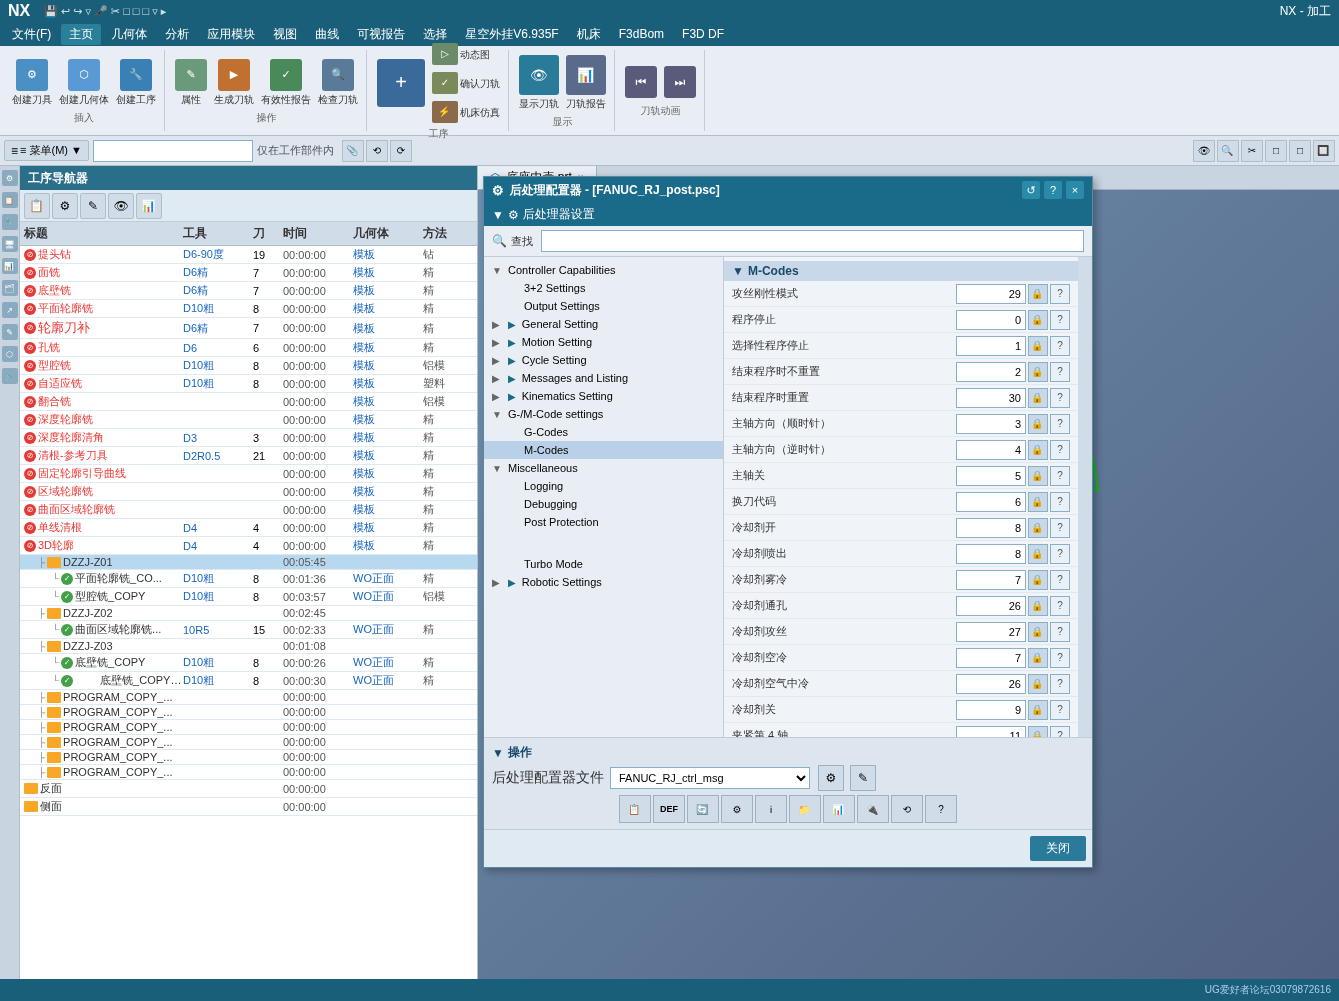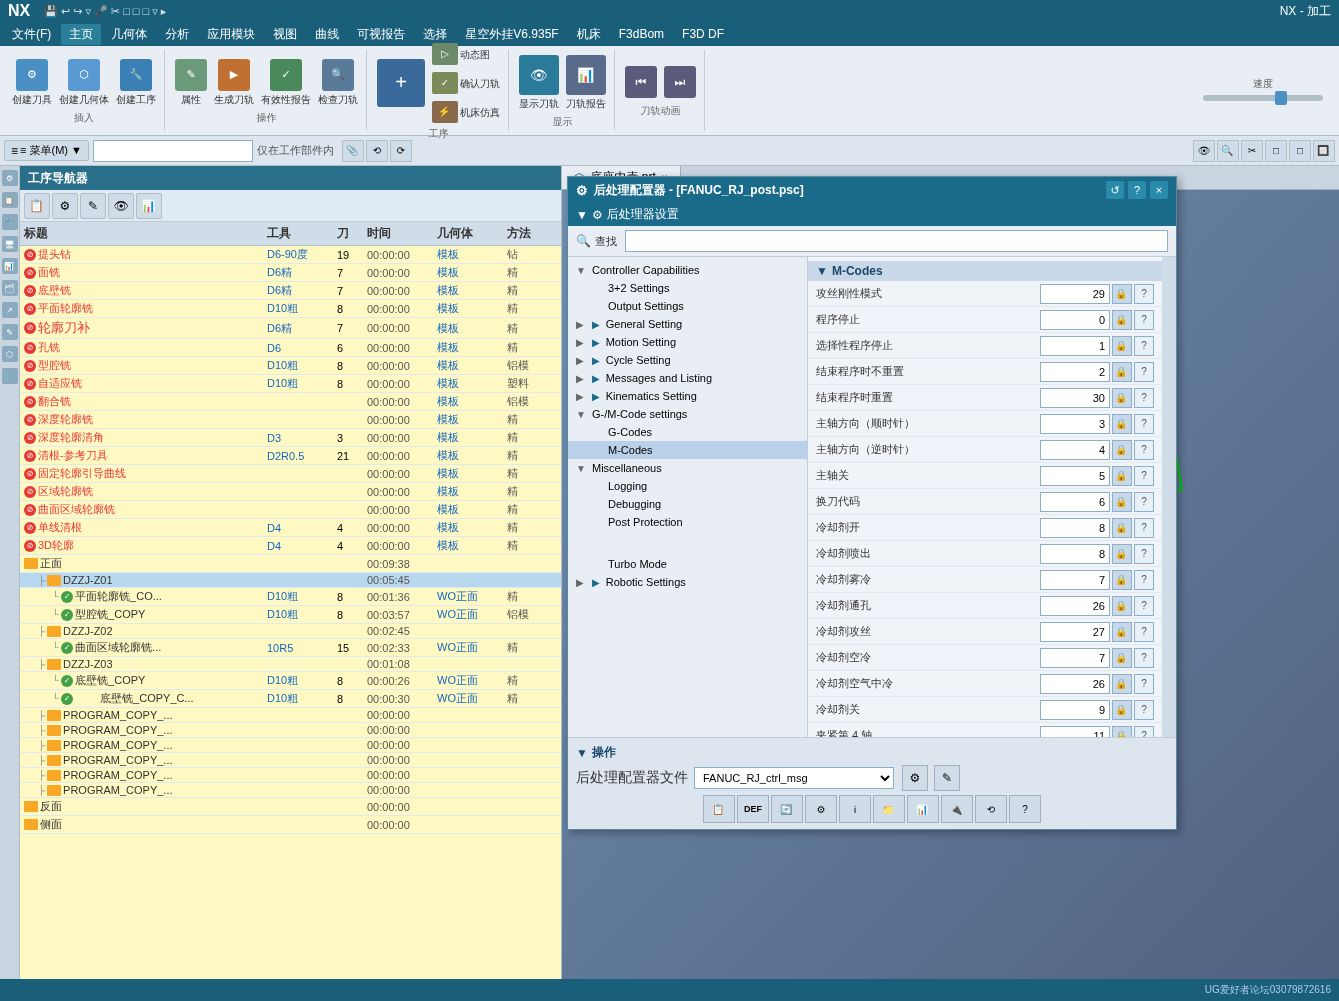--- a/index.html
+++ b/index.html
@@ -22,21 +22,21 @@
     .toolbar-btn-label { font-size: 10px; color: #333; margin-top: 2px; text-align: center; }
     .toolbar-group-label { font-size: 10px; color: #666; margin-top: 2px; }
 
     
     .toolbar2 { height: 30px; background: #dde6ef; border-bottom: 1px solid #b0bec5; display: flex; align-items: center; padding: 0 4px; gap: 4px; }
 
     
     .main-area { display: flex; height: calc(1001px - 22px - 24px - 90px - 30px); }
 
     
-    .left-panel { width: 542px; background: #fef9c3; border-right: 1px solid #b0bec5; display: flex; flex-direction: column; }
+    .left-panel { width: 458px; background: #ffffff; border-right: 1px solid #b0bec5; display: flex; flex-direction: column; }
     .left-panel-header { height: 24px; background: #2a6f8a; color: white; display: flex; align-items: center; padding: 0 8px; font-size: 11px; font-weight: bold; }
     .nav-toolbar { height: 32px; background: #e0eaf2; display: flex; align-items: center; padding: 0 4px; gap: 2px; border-bottom: 1px solid #c0cdd6; }
     .nav-btn { width: 26px; height: 26px; background: #d0dce8; border: 1px solid #b0bec5; border-radius: 2px; display: flex; align-items: center; justify-content: center; cursor: pointer; font-size: 12px; }
     .table-header { display: grid; grid-template-columns: 1fr 70px 30px 70px 70px 50px; background: #d0dce8; border-bottom: 1px solid #b0bec5; padding: 2px 4px; font-size: 11px; font-weight: bold; color: #333; }
     .table-body { overflow-y: auto; flex: 1; }
     .table-row { display: grid; grid-template-columns: 1fr 70px 30px 70px 70px 50px; padding: 1px 4px; border-bottom: 1px solid #e0e8f0; align-items: center; font-size: 11px; }
     .table-row.selected { background: #b8d8f0; }
 
     
     .dialog { position: absolute; top: 10px; left: 10px; width: 620px; background: #f0f4f8; border: 1px solid #5a8a9f; box-shadow: 3px 3px 8px rgba(0,0,0,0.3); z-index: 100; }
@@ -207,26 +207,20 @@
       <div class="toolbar-btn">
         <div class="toolbar-btn-icon" style="background:#5a5a7a; font-size:12px;">⏭</div>
         <span class="toolbar-btn-label"></span>
       </div>
     </div>
     <div class="toolbar-group-label">刀轨动画</div>
   </div>
 
   <div style="flex:1;"></div>
 
-  <div style="display:flex; flex-direction:column; align-items:center; justify-content:center; padding:4px 12px;">
-    <span style="font-size:10px; color:#555;">速度</span>
-    <div style="width:120px; height:6px; background:#b0bec5; border-radius:3px; margin:4px 0; position:relative;">
-      <div style="position:absolute; right:30%; top:-4px; width:12px; height:14px; background:#4a90c4; border-radius:2px; cursor:pointer;"></div>
-    </div>
-  </div>
 </div>
 
 <div class="toolbar2">
   <div style="display:flex; align-items:center; gap:2px; cursor:pointer; padding:2px 6px; background:#d0dce8; border:1px solid #b0bec5; border-radius:2px; font-size:11px;">
     <span>≡</span>
     <span style="font-size:11px;">≡ 菜单(M) ▼</span>
   </div>
   <input style="height: 22px; width: 160px; border: 1px solid rgb(138, 176, 200); padding: 0px 4px; font-size: 11px; background: white;">
   <span style="font-size:11px; color:#555;">仅在工作部件内</span>
   <div style="margin-left:4px; display:flex; gap:2px;">
@@ -476,32 +470,20 @@
     <div style="display:flex; align-items:center; gap:2px; padding-left:0px; overflow:hidden;">
 
       <span style="display:inline-block; width:12px; height:12px; border-radius:50%; background:#e53935; color:white; font-size:8px; line-height:12px; text-align:center; flex-shrink:0;">⊘</span>
       <span style="overflow:hidden; text-overflow:ellipsis; white-space:nowrap; color:#e53935; font-size:11px;">3D轮廓</span>
     </div>
     <span style="color:#1565c0; font-size:11px;">D4</span>
     <span style="font-size:11px;">4</span>
     <span style="color:#555; font-size:11px;">00:00:00</span>
     <span style="color:#1565c0; font-size:11px;">模板</span>
     <span style="color:#555; font-size:11px;">精</span>
-  </div>
-        <div class="table-row">
-    <div style="display:flex; align-items:center; gap:2px; padding-left:0px; overflow:hidden;">
-
-      <span style="display:inline-block; width:14px; height:11px; background:#f9a825; border-radius:1px; flex-shrink:0;"></span>
-      <span style="overflow:hidden; text-overflow:ellipsis; white-space:nowrap; color:#333; font-size:11px;">正面</span>
-    </div>
-    <span style="color:#1565c0; font-size:11px;"></span>
-    <span style="font-size:11px;"></span>
-    <span style="color:#555; font-size:11px;">00:09:38</span>
-    <span style="color:#1565c0; font-size:11px;"></span>
-    <span style="color:#555; font-size:11px;"></span>
   </div>
         <div class="table-row selected">
     <div style="display:flex; align-items:center; gap:2px; padding-left:14px; overflow:hidden;">
       <span style="color:#888; font-size:10px;">├</span>
       <span style="display:inline-block; width:14px; height:11px; background:#f9a825; border-radius:1px; flex-shrink:0;"></span>
       <span style="overflow:hidden; text-overflow:ellipsis; white-space:nowrap; color:#333; font-size:11px;">DZZJ-Z01</span>
     </div>
     <span style="color:#1565c0; font-size:11px;"></span>
     <span style="font-size:11px;"></span>
     <span style="color:#555; font-size:11px;">00:05:45</span>
@@ -988,20 +970,23 @@
           <div style="width:32px; height:28px; background:#d0dce8; border:1px solid #a0b0c0; cursor:pointer; display:flex; align-items:center; justify-content:center; font-size:10px;">⚙</div>
           <div style="width:32px; height:28px; background:#d0dce8; border:1px solid #a0b0c0; cursor:pointer; display:flex; align-items:center; justify-content:center; font-size:10px;">ℹ</div>
           <div style="width:32px; height:28px; background:#d0dce8; border:1px solid #a0b0c0; cursor:pointer; display:flex; align-items:center; justify-content:center; font-size:10px;">📁</div>
           <div style="width:32px; height:28px; background:#d0dce8; border:1px solid #a0b0c0; cursor:pointer; display:flex; align-items:center; justify-content:center; font-size:10px;">📊</div>
           <div style="width:32px; height:28px; background:#d0dce8; border:1px solid #a0b0c0; cursor:pointer; display:flex; align-items:center; justify-content:center; font-size:10px;">🔌</div>
           <div style="width:32px; height:28px; background:#d0dce8; border:1px solid #a0b0c0; cursor:pointer; display:flex; align-items:center; justify-content:center; font-size:10px;">⟲</div>
           <div style="width:32px; height:28px; background:#d0dce8; border:1px solid #a0b0c0; cursor:pointer; display:flex; align-items:center; justify-content:center; font-size:10px;">?</div>
         </div>
       </div>
 
+      <div class="dialog-footer">
+        <button class="close-btn">关闭</button>
+      </div>
     </div>
   </div>
 </div>
 
 <div class="status-bar" style="position:fixed; bottom:0; left:0; right:0;">
   <span style="font-size:10px; color:#aaccee;"></span>
   <span style="font-size:10px; color:#aaccee;">UG爱好者论坛03079872616</span>
 </div>
 
 </body></html>

